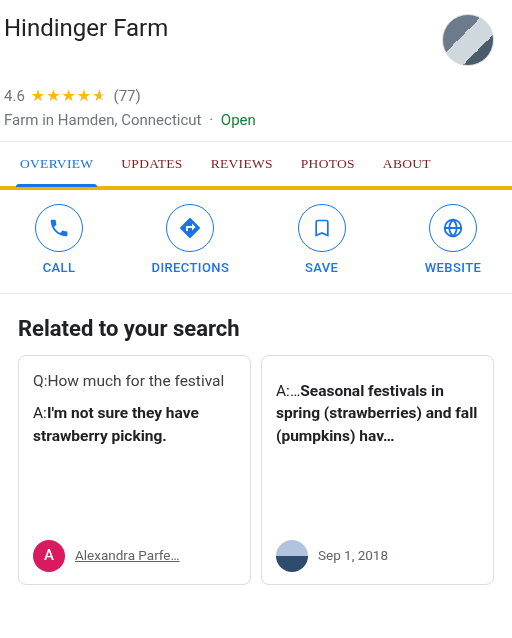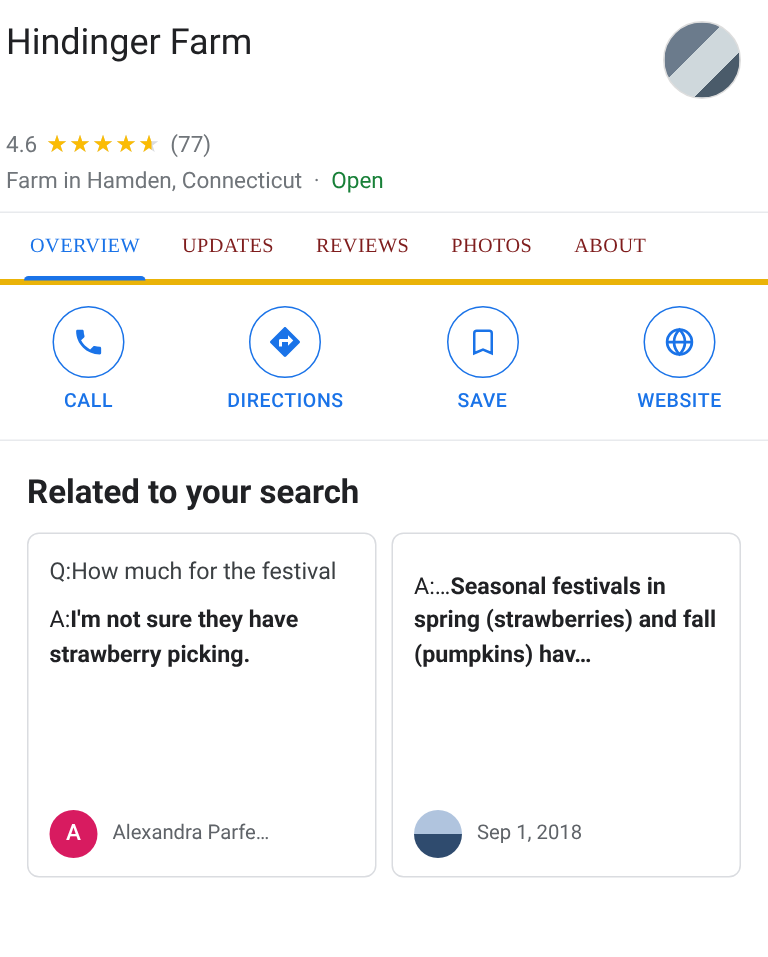--- a/index.html
+++ b/index.html
@@ -27,21 +27,21 @@
   .cards { display:flex; gap:10px; padding:0 18px 18px; }
   .card { flex:1; border:1px solid #dadce0; border-radius:8px; padding:14px 14px 12px; font-size:15.5px; line-height:1.45; display:flex; flex-direction:column; min-height:230px; cursor:pointer; }
   .card .q { color:#3c4043; }
   .card .a-label { margin-top:10px; }
   .card .a-bold { font-weight:700; }
   .card-footer { margin-top:auto; display:flex; align-items:center; gap:10px; padding-top:12px; }
   .avatar { width:32px; height:32px; border-radius:50%; display:flex; align-items:center; justify-content:center; color:#fff; font-size:15px; font-weight:500; flex-shrink:0; }
   .avatar.mag { background:#d81b60; }
   .avatar.img { background:linear-gradient(180deg,#b0c4de 0 50%,#2f4b6e 50%); }
   .meta { display:flex; flex-direction:column; font-size:13.5px; color:#5f6368; line-height:1.3; overflow:hidden; }
-  .meta .name { white-space:nowrap; overflow:hidden; text-overflow:ellipsis; max-width:120px; }
+  .meta .name { white-space:nowrap; overflow:hidden; text-overflow:ellipsis; max-width:120px;text-decoration:underline; }
   svg { display:block; }
 </style>
 </head>
 <body>
 
 <div class="header">
   <div class="title-row">
     <div class="title">Hindinger Farm</div>
     <div class="photo"></div>
   </div>

